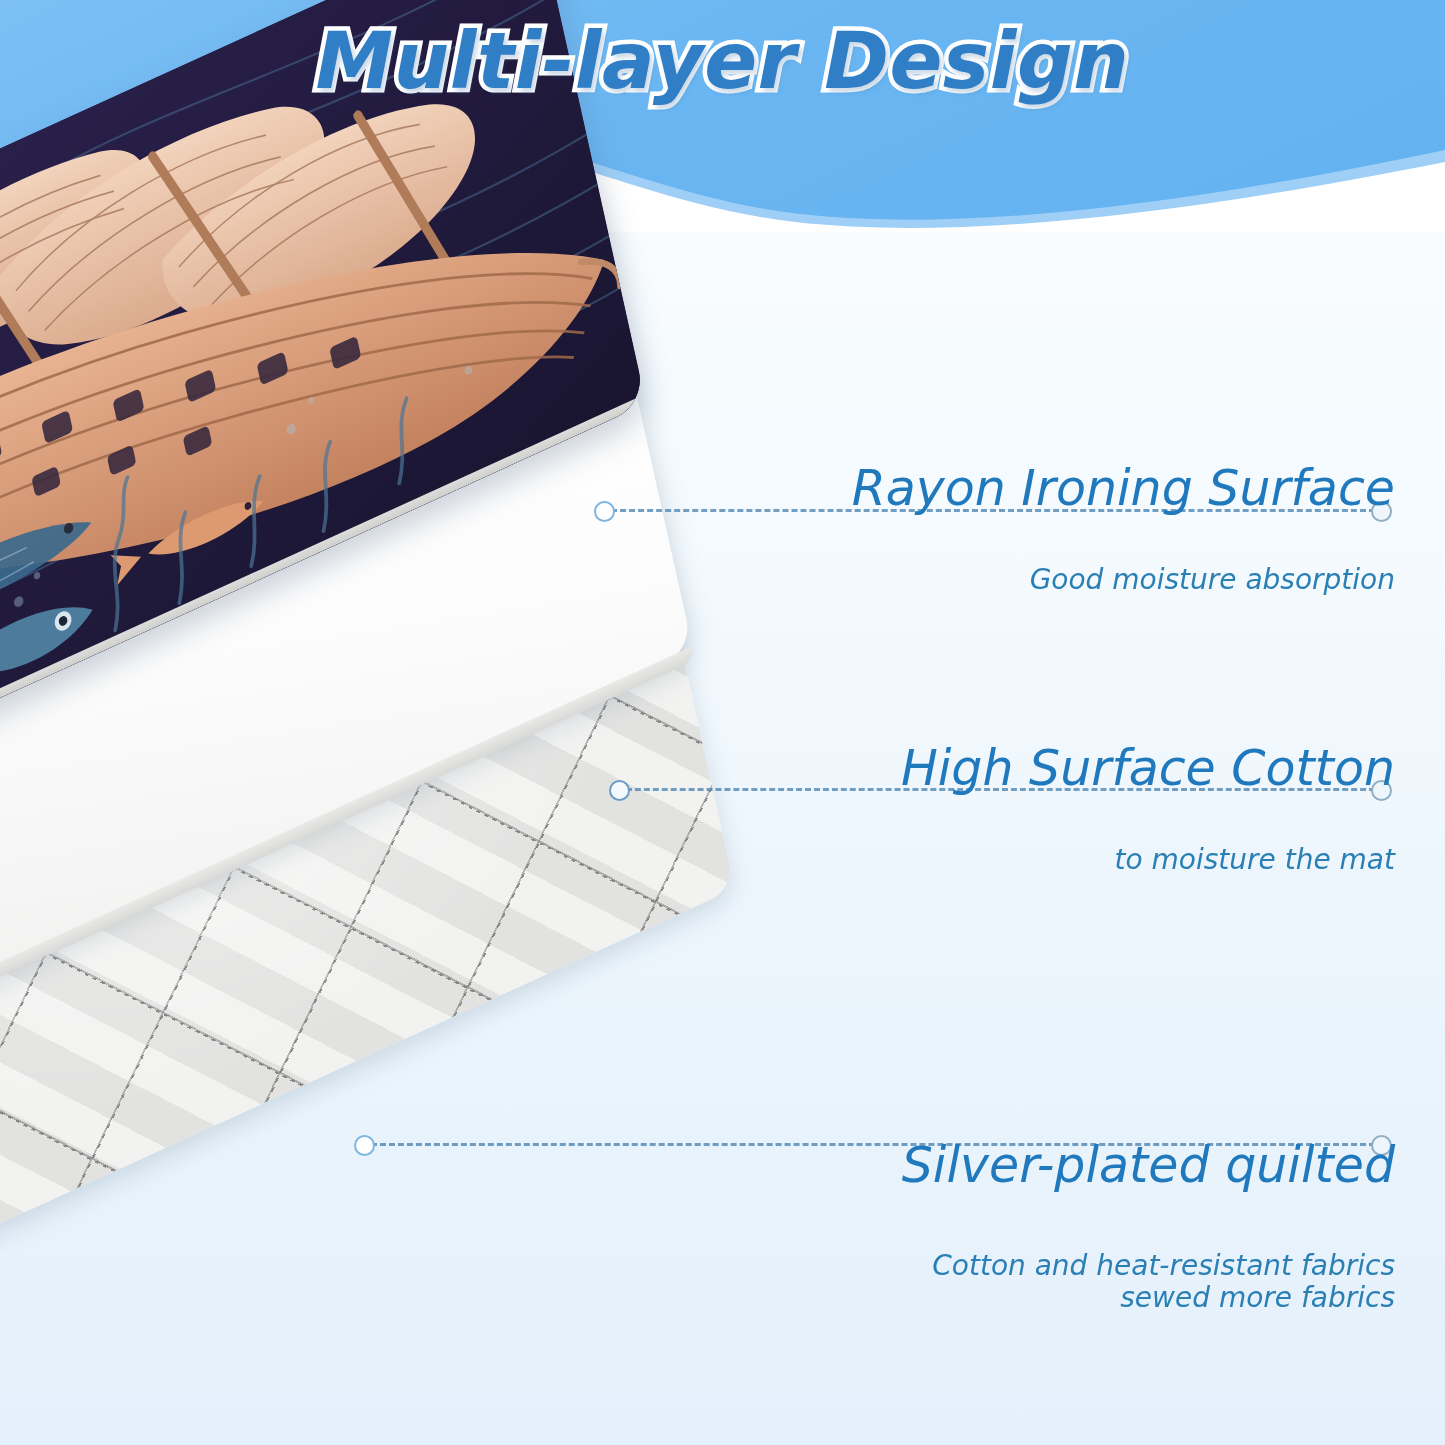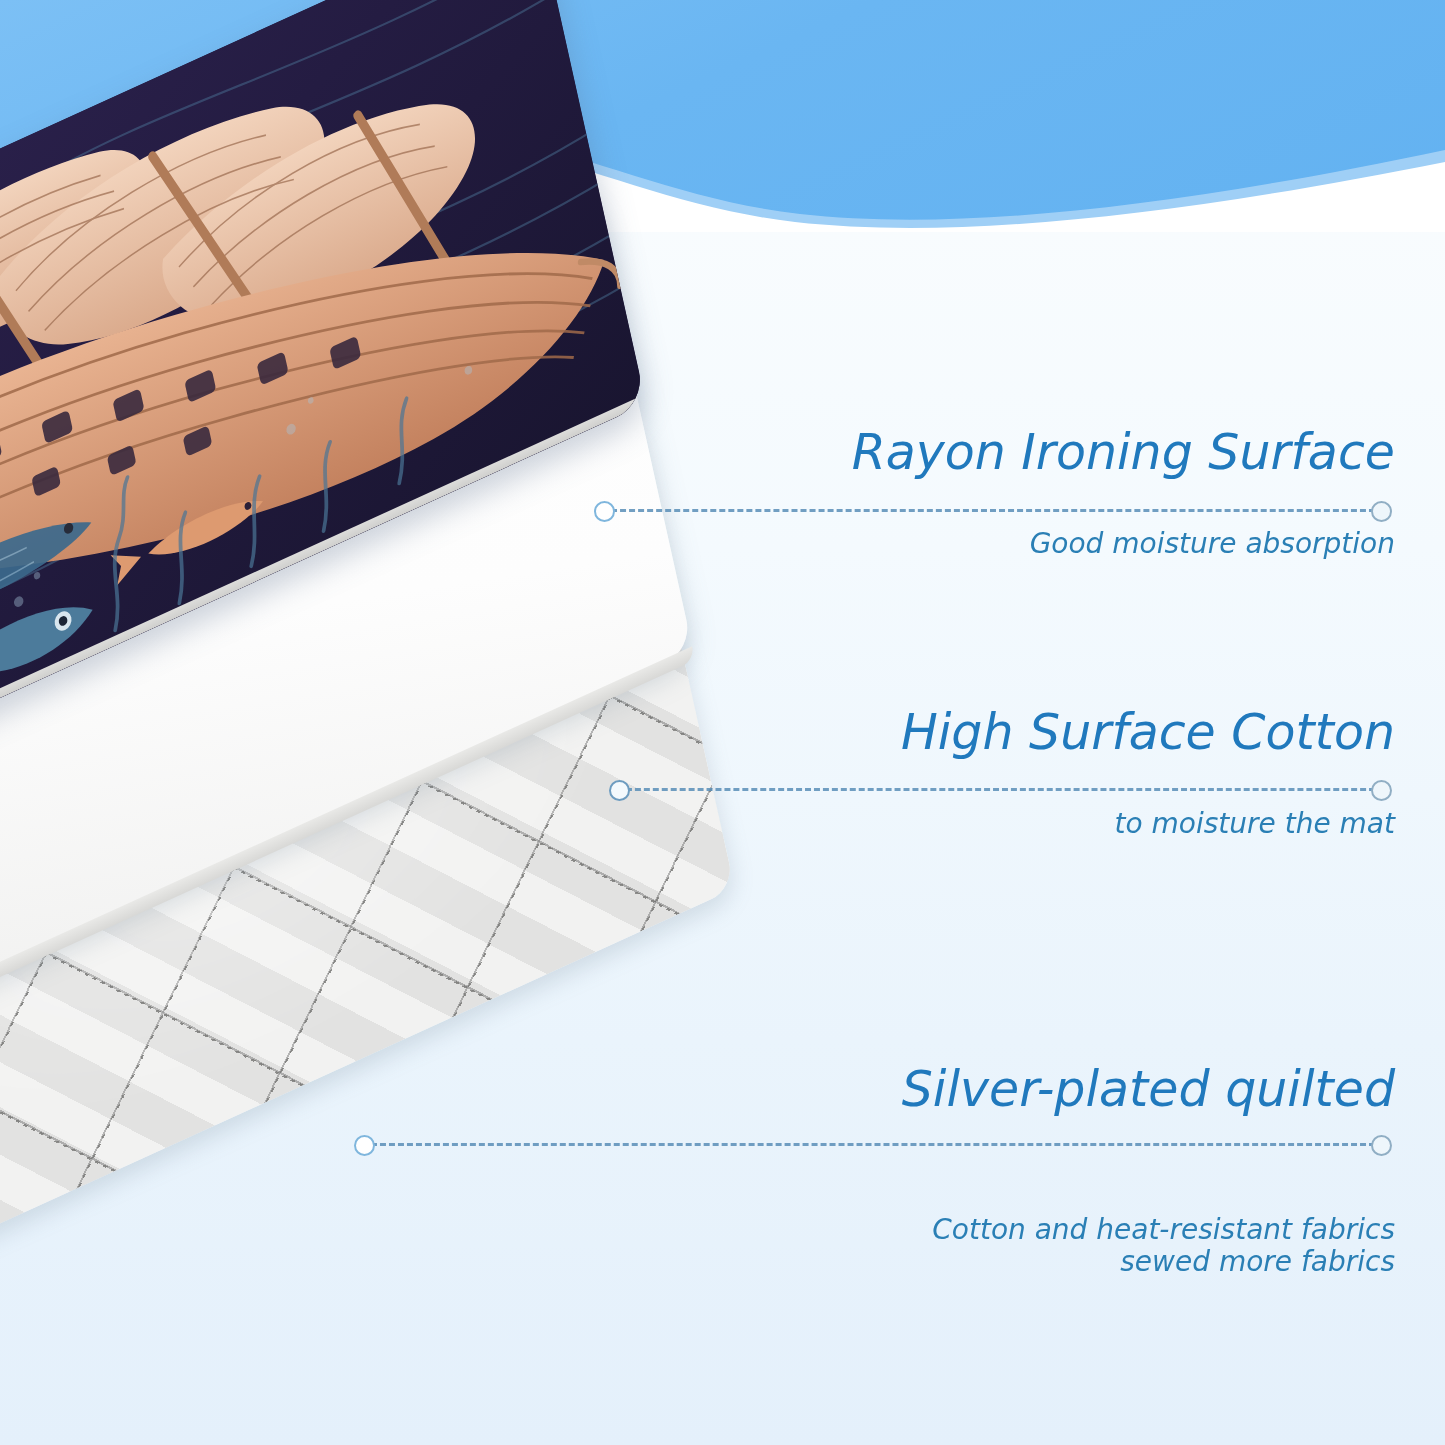--- a/index.html
+++ b/index.html
@@ -102,21 +102,21 @@
   
   .leader{position:absolute;height:2px;z-index:8;}
   .leader .line{position:absolute;left:0;top:0;width:100%;height:0;
     border-top:3px dashed #5a8fb8;opacity:.85;}
   .dot{position:absolute;width:17px;height:17px;border-radius:50%;
     border:2px solid #6d9cc0;background:#f3f9fd;top:-8px;}
   .dot.left{left:-8px;}
   .dot.right{right:-8px;background:#eef6fb;border-color:#90aec4;}
   .dot.solid{background:#ffffff;border-color:#7fb6dd;}
 
-  .block{position:absolute;z-index:9;text-align:right;}
+  .block{position:absolute;z-index:9;text-align:right;margin-top:36px;}
   .block .head{
     font-family:"DejaVu Sans", sans-serif;
     font-style:italic;font-weight:400;
     font-size:49px;line-height:1.02;
     color:#2079bd;white-space:nowrap;}
   .block .sub{
     font-family:"DejaVu Sans", sans-serif;
     font-style:italic;font-weight:400;
     font-size:28px;line-height:1.16;
     color:#2a7fb5;white-space:nowrap;}
@@ -134,20 +134,21 @@
 
     <svg width="1445" height="232" viewBox="0 0 1445 232">
       <path d="M0,186 C120,196 210,120 350,118 C520,116 640,196 800,214 C960,232 1180,206 1445,150 L1445,232 L0,232 Z" fill="#a9d4f7" opacity="0.85"></path>
       <path d="M0,196 C110,206 205,128 345,126 C515,124 635,204 795,222 C955,240 1175,216 1445,162 L1445,232 L0,232 Z" fill="#ffffff"></path>
     </svg>
 
     <svg width="1445" height="232" viewBox="0 0 1445 232" style="position:absolute;left:0;top:0;">
       <path d="M0,232 L0,214 C130,222 220,142 360,140 C530,138 650,214 810,230 L810,232 Z" fill="#ffffff" opacity="0"></path>
     </svg>
 
+    <div class="title">Multi-layer Design</div>
   </div>
 
   <div class="layers">
 
     <div class="layer layer-quilt">
       <div class="quilt-puff"></div>
       <div class="quilt-stitch"></div>
     </div>
 
     <div class="layer layer-cotton">
@@ -343,21 +344,21 @@
 
   <div class="block" style="right:50px;top:708px;">
     <div class="head">High Surface Cotton</div>
   </div>
   <div class="block" style="right:50px;top:808px;">
     <div class="sub">
       <span class="sub-line">to moisture the mat</span>
     </div>
   </div>
 
-  <div class="block" style="right:50px;top:1065px;text-align:right;">
+  <div class="block" style="right:50px;top:1105px;text-align:right;">
     <div class="head">Silver-plated quilted</div>
   </div>
   <div class="block" style="right:50px;top:1214px;">
     <div class="sub">
       <span class="sub-line">Cotton and heat-resistant fabrics</span>
       <span class="sub-line">sewed more fabrics</span>
     </div>
   </div>
 
 </div>

